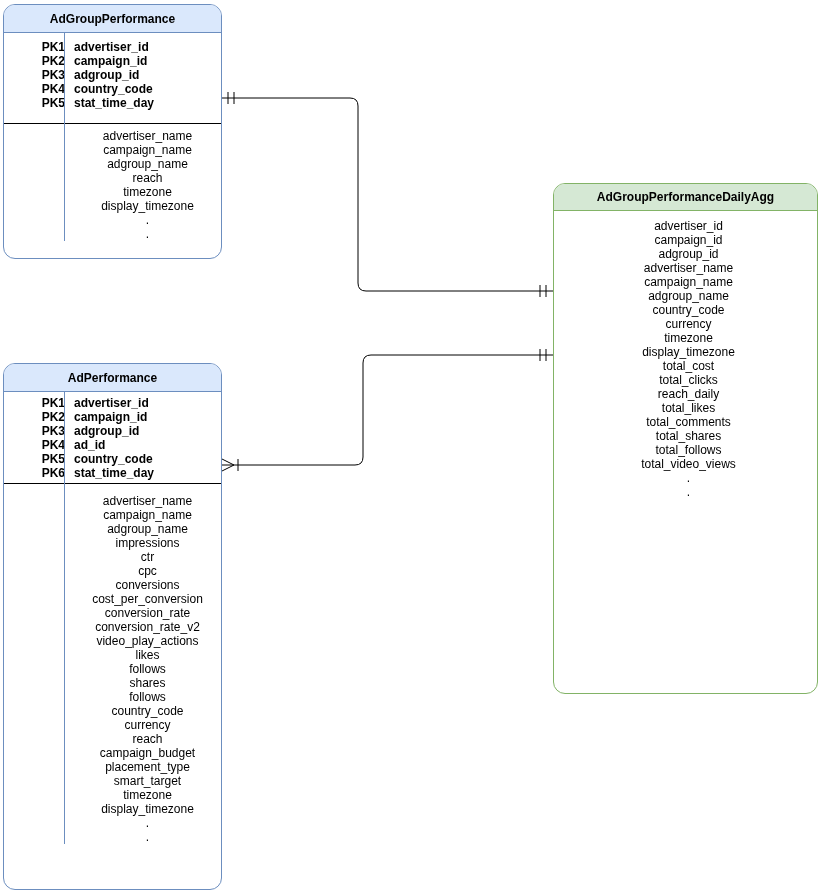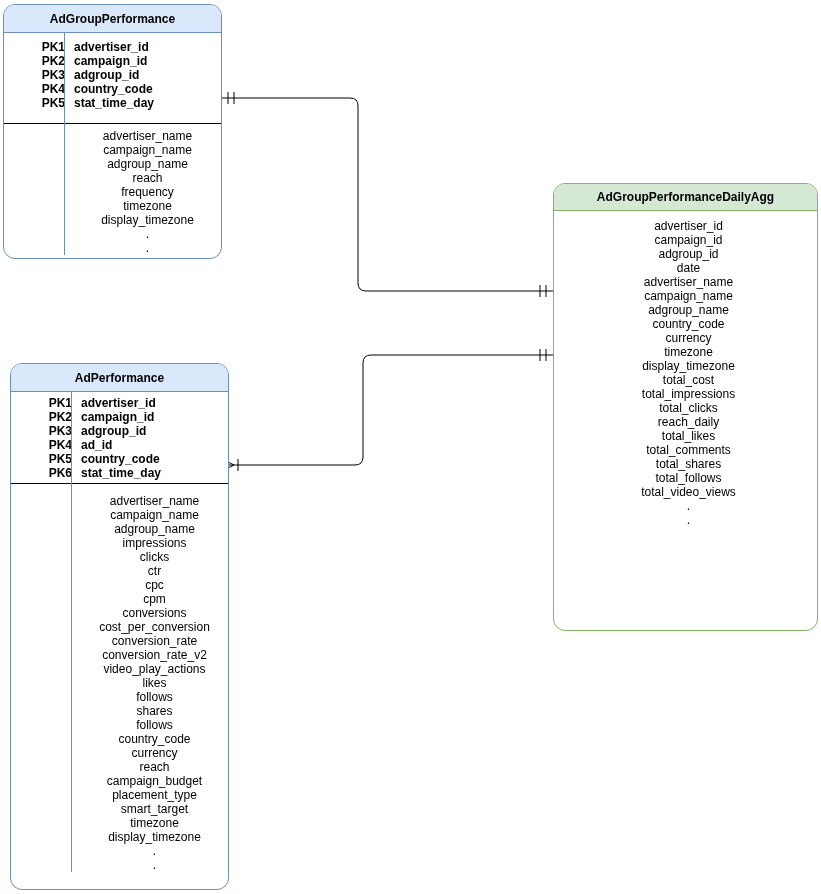--- a/index.html
+++ b/index.html
@@ -53,22 +53,22 @@
   .field-row {
     height: 14px; line-height: 14px;
     font-size: 12px;
     white-space: nowrap;
     text-align: center;
   }
   .blue  .field-row { padding-left: 70px; }
   .green .field-row { padding-left: 6px; }
 
   #table-adgroup-performance { left: 3px;   top: 4px;   width: 219px; height: 255px; }
-  #table-ad-performance      { left: 3px;   top: 363px; width: 219px; height: 527px; margin-left: 7px; }
-  #table-daily-agg           { left: 553px; top: 183px; width: 265px; height: 448px; }
+  #table-ad-performance      { left: 3px;   top: 363px; width: 219px; height: 527px; }
+  #table-daily-agg           { left: 553px; top: 183px; width: 265px; height: 511px; }
 
   #table-adgroup-performance .fields-section { padding-top: 5px; }
   #table-ad-performance      .fields-section { padding-top: 10px; }
   #table-daily-agg           .fields-section { padding-top: 8px; }
 
   svg.connector-layer {
     position: absolute; left: 0; top: 0;
     width: 821px; height: 894px;
     pointer-events: none;
   }
@@ -141,21 +141,20 @@
       <div class="fields-section">
 
           <div class="field-row">advertiser_name</div>
 
           <div class="field-row">campaign_name</div>
 
           <div class="field-row">adgroup_name</div>
 
           <div class="field-row">reach</div>
 
-          <div class="field-row">frequency</div>
 
           <div class="field-row">timezone</div>
 
           <div class="field-row">display_timezone</div>
 
           <div class="field-row">.</div>
 
           <div class="field-row">.</div>
         </div>
     </div>
@@ -202,27 +201,25 @@
 
           <div class="field-row">advertiser_name</div>
 
           <div class="field-row">campaign_name</div>
 
           <div class="field-row">adgroup_name</div>
 
 
           <div class="field-row">impressions</div>
 
-          <div class="field-row">clicks</div>
 
           <div class="field-row">ctr</div>
 
           <div class="field-row">cpc</div>
 
-          <div class="field-row">cpm</div>
 
           <div class="field-row">conversions</div>
 
           <div class="field-row">cost_per_conversion</div>
 
           <div class="field-row">conversion_rate</div>
 
           <div class="field-row">conversion_rate_v2</div>
 
           <div class="field-row">video_play_actions</div>
@@ -262,39 +259,37 @@
     <div class="er-header">AdGroupPerformanceDailyAgg</div>
     <div class="er-body">
       <div class="fields-section">
 
           <div class="field-row">advertiser_id</div>
 
           <div class="field-row">campaign_id</div>
 
           <div class="field-row">adgroup_id</div>
 
-          <div class="field-row">date</div>
 
           <div class="field-row">advertiser_name</div>
 
           <div class="field-row">campaign_name</div>
 
           <div class="field-row">adgroup_name</div>
 
           <div class="field-row">country_code</div>
 
           <div class="field-row">currency</div>
 
           <div class="field-row">timezone</div>
 
           <div class="field-row">display_timezone</div>
 
           <div class="field-row">total_cost</div>
 
-          <div class="field-row">total_impressions</div>
 
           <div class="field-row">total_clicks</div>
 
           <div class="field-row">reach_daily</div>
 
 
           <div class="field-row">total_likes</div>
 
           <div class="field-row">total_comments</div>
 

